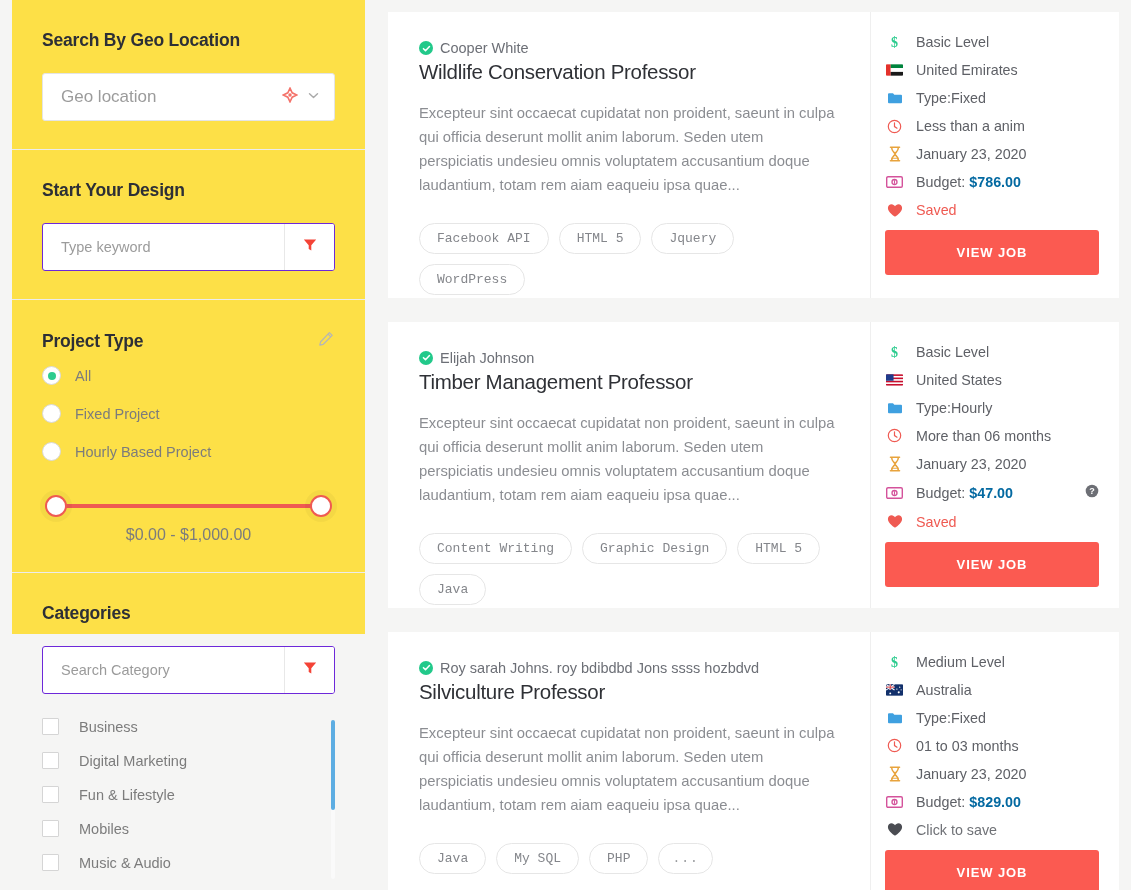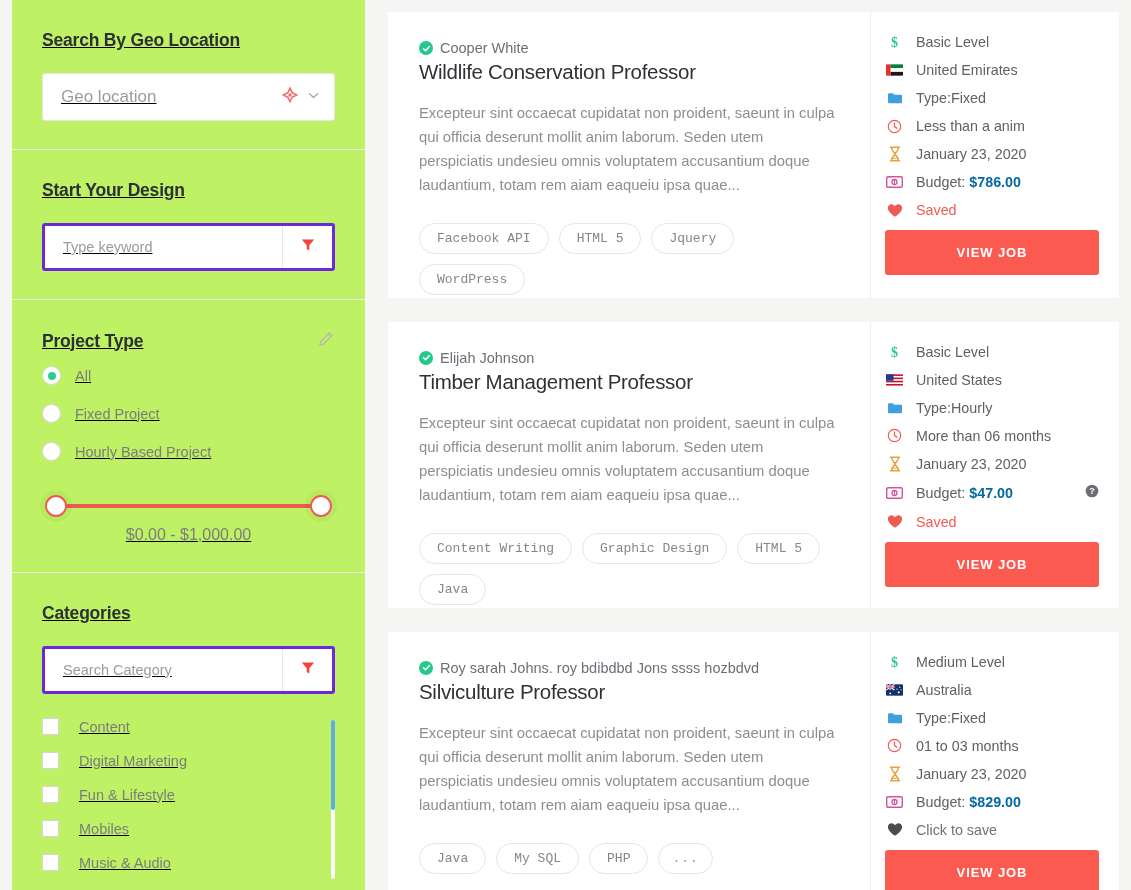--- a/index.html
+++ b/index.html
@@ -6,43 +6,43 @@
   html, body {
     width: 1131px; height: 890px;
     background: #f5f5f4;
     font-family: "Liberation Sans", sans-serif;
     overflow: hidden;
   }
   .page { position: relative; width: 1131px; height: 890px; display: flex; gap: 0; }
 
   
   .sidebar {
-    width: 353px; margin-left: 12px; background: #bef264;
-    height: 890px; flex: none; text-decoration: underline;
+    width: 353px; margin-left: 12px; background: #fde047;
+    height: 634px; flex: none;
   }
   .side-block { padding: 30px 30px 28px 30px; border-bottom: 1px solid #ececec; }
   .side-block.last { border-bottom: none; padding-bottom: 14px; }
   .side-title {
     font-size: 17.5px; font-weight: bold; color: #2d2f36;
     letter-spacing: -0.2px; margin-bottom: 22px;
   }
   .side-title-row { display: flex; align-items: center; justify-content: space-between; margin-bottom: 10px; }
   .side-title-row .side-title { margin-bottom: 0; }
 
   .geo-field {
     display: flex; align-items: center; height: 48px;
     border: 1px solid #e4e4e4; border-radius: 3px; background: #fff;
     padding: 0 14px 0 18px;
   }
   .geo-field .ph { flex: 1; font-size: 17px; color: #9b9b9b; }
   .geo-icons { display: flex; align-items: center; gap: 9px; }
 
   .search-field {
     display: flex; align-items: stretch; height: 48px;
-    border: 3px solid #6d28d9; border-radius: 3px; background: #fff; overflow: hidden;
+    border: 1px solid #6d28d9; border-radius: 3px; background: #fff; overflow: hidden;
   }
   .search-field .ph {
     flex: 1; display: flex; align-items: center; padding-left: 18px;
     font-size: 14.5px; color: #9b9b9b;
   }
   .search-btn {
     width: 50px; border-left: 1px solid #e8e8e8;
     display: flex; align-items: center; justify-content: center; background: #fff; cursor: pointer;
   }
 
@@ -207,21 +207,21 @@
             </svg>
           </span>
         </span>
       </div>
 
       <div class="cat-list">
         <div class="cat-scroll-track"></div>
         <div class="cat-scroll-thumb"></div>
         <div class="cat-row">
           <span class="checkbox"></span>
-          <span class="cat-label">Content</span>
+          <span class="cat-label">Business</span>
         </div>
         <div class="cat-row">
           <span class="checkbox"></span>
           <span class="cat-label">Digital Marketing</span>
         </div>
         <div class="cat-row">
           <span class="checkbox"></span>
           <span class="cat-label">Fun &amp; Lifestyle</span>
         </div>
         <div class="cat-row">

